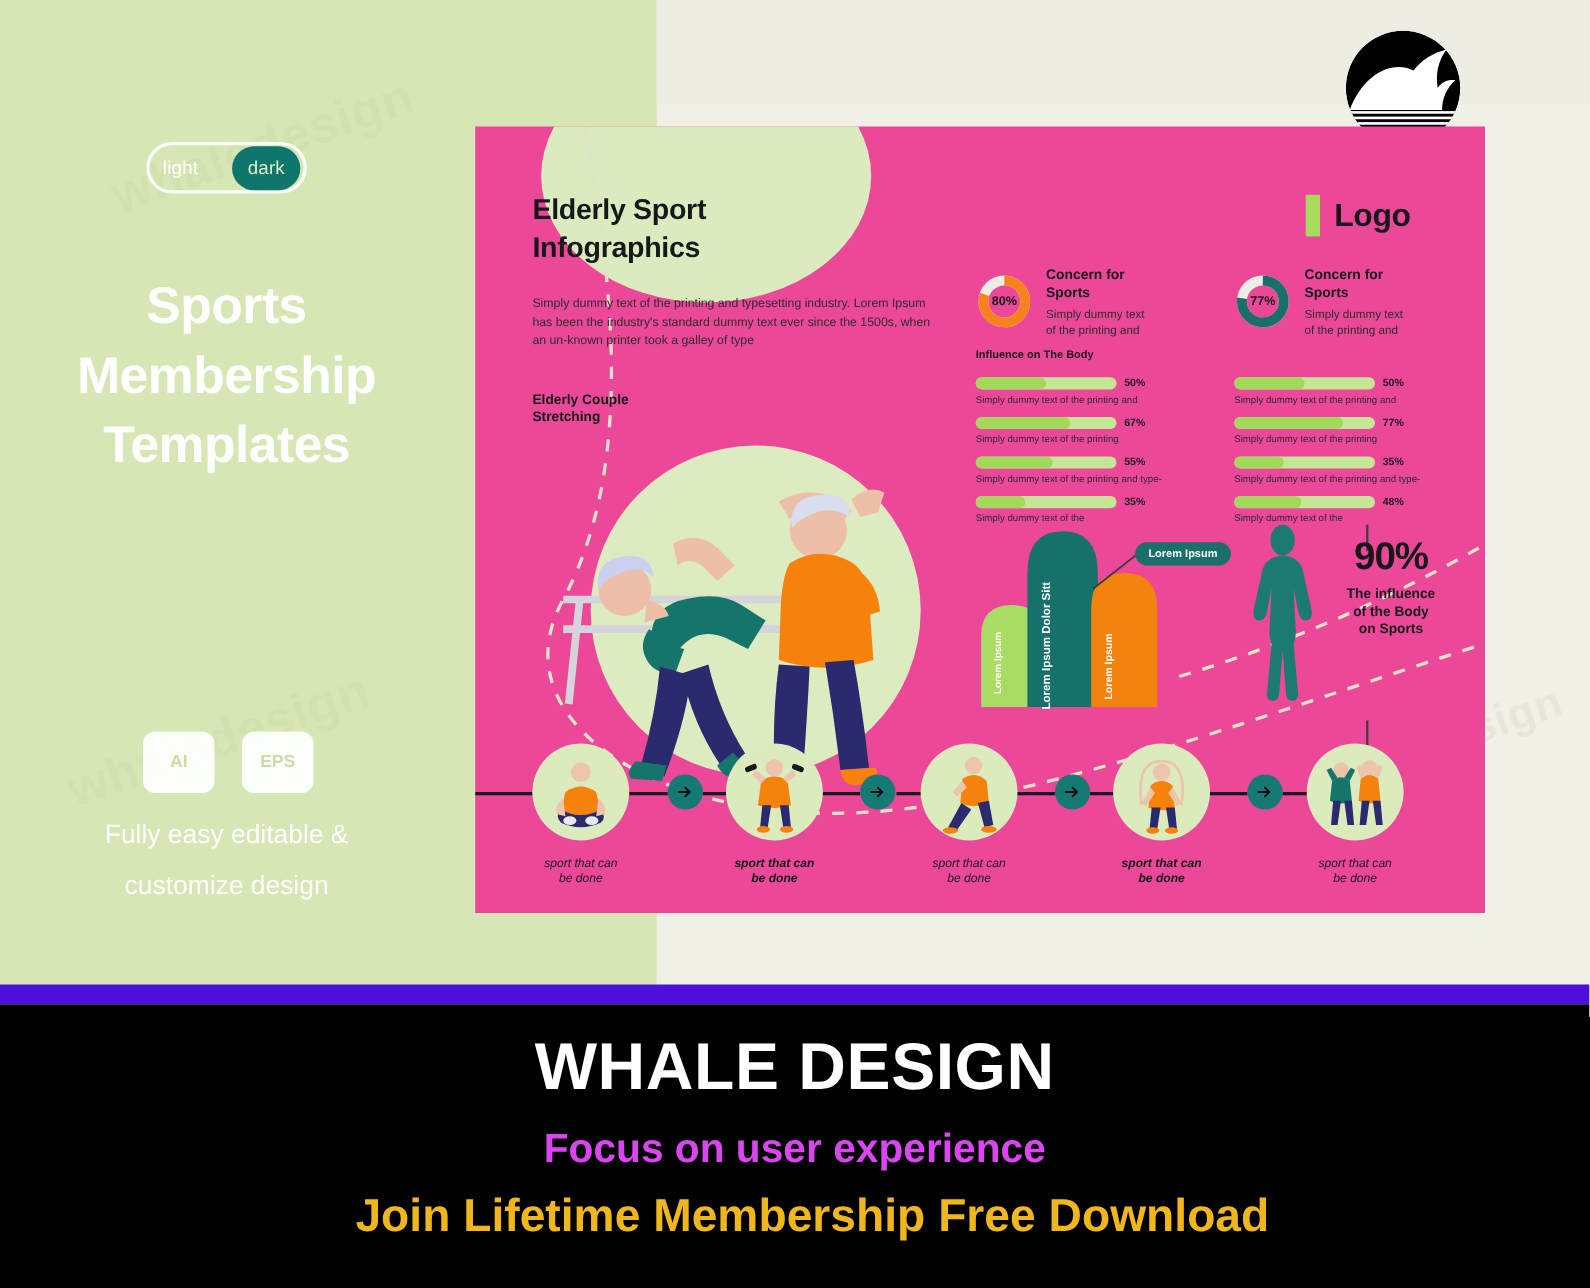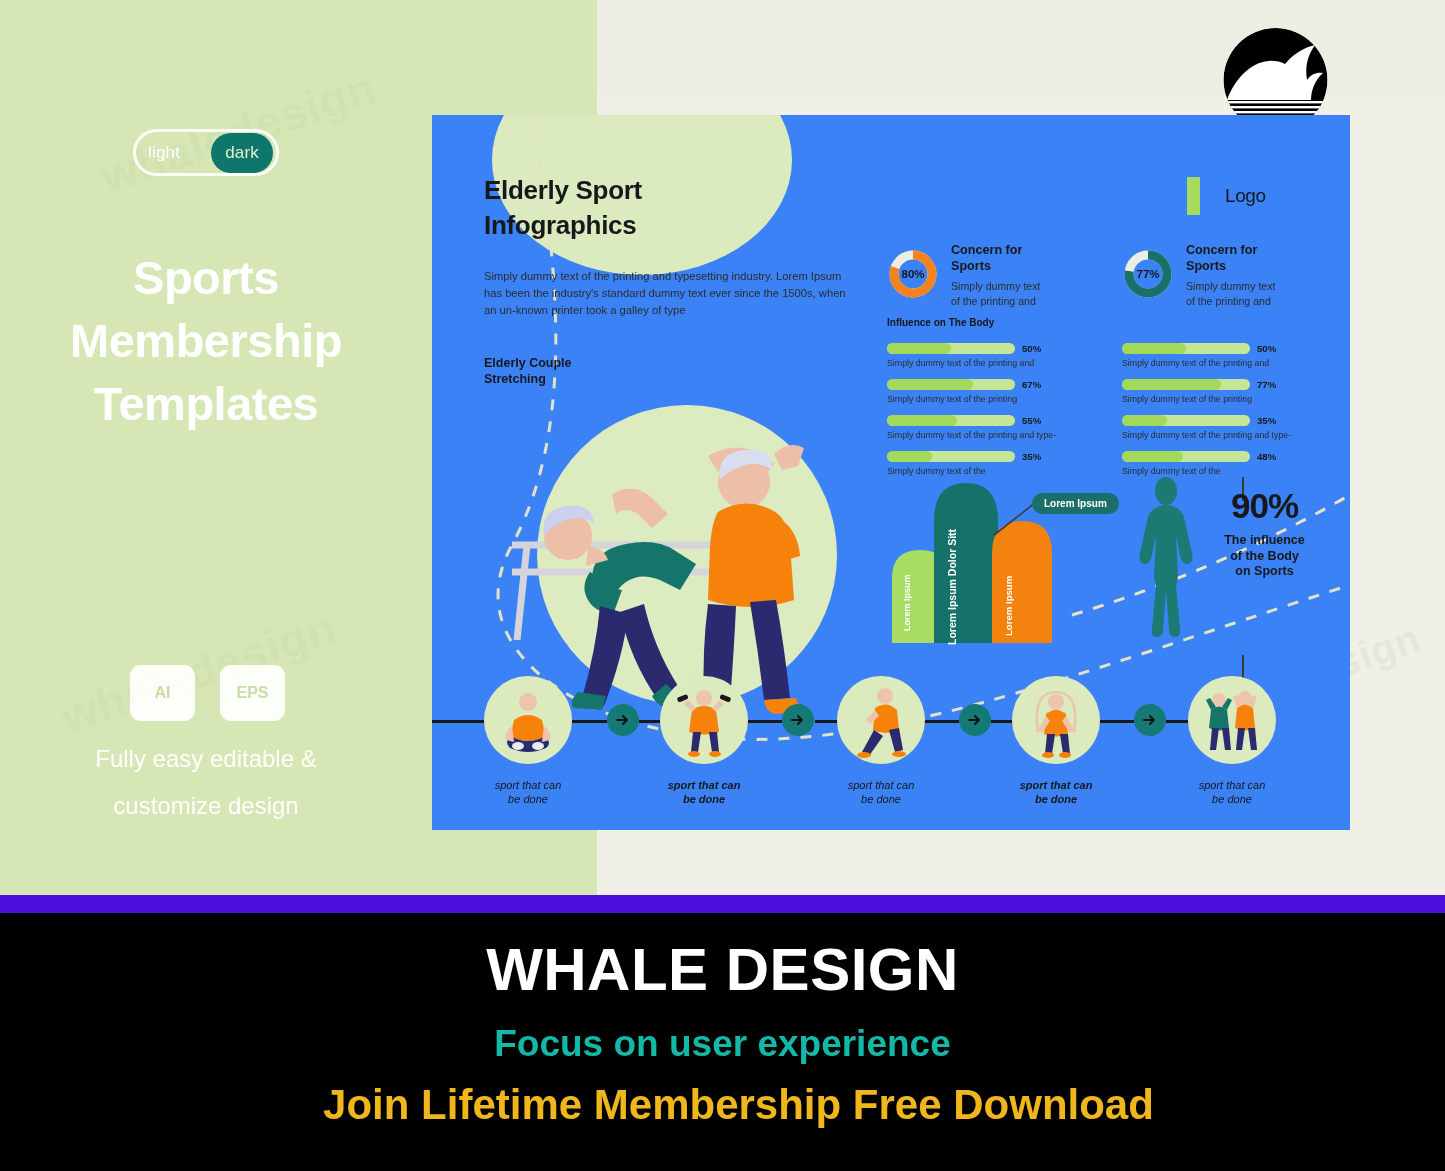--- a/index.html
+++ b/index.html
@@ -60,40 +60,40 @@
     letter-spacing:1px; pointer-events:none; white-space:nowrap;
   }
   .wm.w1 { left:95px; top:105px; }
   .wm.w2 { left:55px; top:645px; }
   .wm.w3 { left:1080px; top:640px; color:rgba(222,222,210,.85); font-size:44px; }
   .wm.w4 { left:1175px; top:655px; color:rgba(228,228,215,.8); font-size:40px; }
 
   
   .card {
     position:absolute; left:432px; top:115px; width:918px; height:715px;
-    background:#3b82f6; overflow:hidden;
+    background:#ec4899; overflow:hidden;
   }
   .card-blob {
     position:absolute; left:60px; top:-70px; width:300px; height:230px;
     background:#DCEBBF; border-radius:50%;
   }
   .dash-path { position:absolute; inset:0; }
 
   .card-title {
     position:absolute; left:52px; top:58px; width:330px;
     font-size:26px; font-weight:700; color:#17181A; line-height:35px;
     letter-spacing:-.3px;
   }
   .card-desc {
     position:absolute; left:52px; top:153px; width:362px;
     font-size:11.2px; color:#2B2C2E; line-height:17px;
   }
   .logo-block { position:absolute; left:755px; top:62px; display:flex; align-items:center; gap:13px; }
   .logo-bar { width:13px; height:38px; background:#A5DC5E; border-radius:1px; }
-  .logo-text { font-size:19px; font-weight:400; color:#17181A; letter-spacing:-.4px;margin-left:12px; }
+  .logo-text { font-size:29px; font-weight:700; color:#17181A; letter-spacing:-.4px; }
 
   
   .illus-label {
     position:absolute; left:52px; top:240px;
     font-size:12.5px; font-weight:700; color:#17181A; line-height:16px;
   }
   .illus { position:absolute; left:60px; top:225px; width:370px; height:420px; }
 
   
   .donut-row { position:absolute; left:455px; top:125px; width:460px; }
@@ -163,21 +163,21 @@
   .tl-cap {
     position:absolute; top:118px; width:120px; text-align:center;
     font-size:11px; font-style:italic; color:#17181A; line-height:14px;
   }
   .tl-cap.bold { font-weight:700; }
 
   
   .strip-purple { position:absolute; left:0; top:895px; width:1445px; height:18px; background:#4D0FDB; }
   .footer { position:absolute; left:0; top:913px; width:1445px; height:258px; background:#000000; }
   .f1 { position:absolute; top:22px; width:100%; text-align:center; color:#FFFFFF; font-size:60px; font-weight:700; letter-spacing:.5px; }
-  .f2 { position:absolute; top:110px; width:100%; text-align:center; color:#14b8a6; font-size:37px; font-weight:700; }
+  .f2 { position:absolute; top:110px; width:100%; text-align:center; color:#d946ef; font-size:37px; font-weight:700; }
   .f3 { position:absolute; top:168px; width:100%; text-align:center; color:#F0B71C; font-size:42px; font-weight:700;padding-left:32px; }
 </style>
 </head>
 <body>
 
 <div class="stage">
 
   <div class="bg-cream"></div>
   <div class="bg-green-panel"></div>
   <div class="bg-cream-top"></div>

